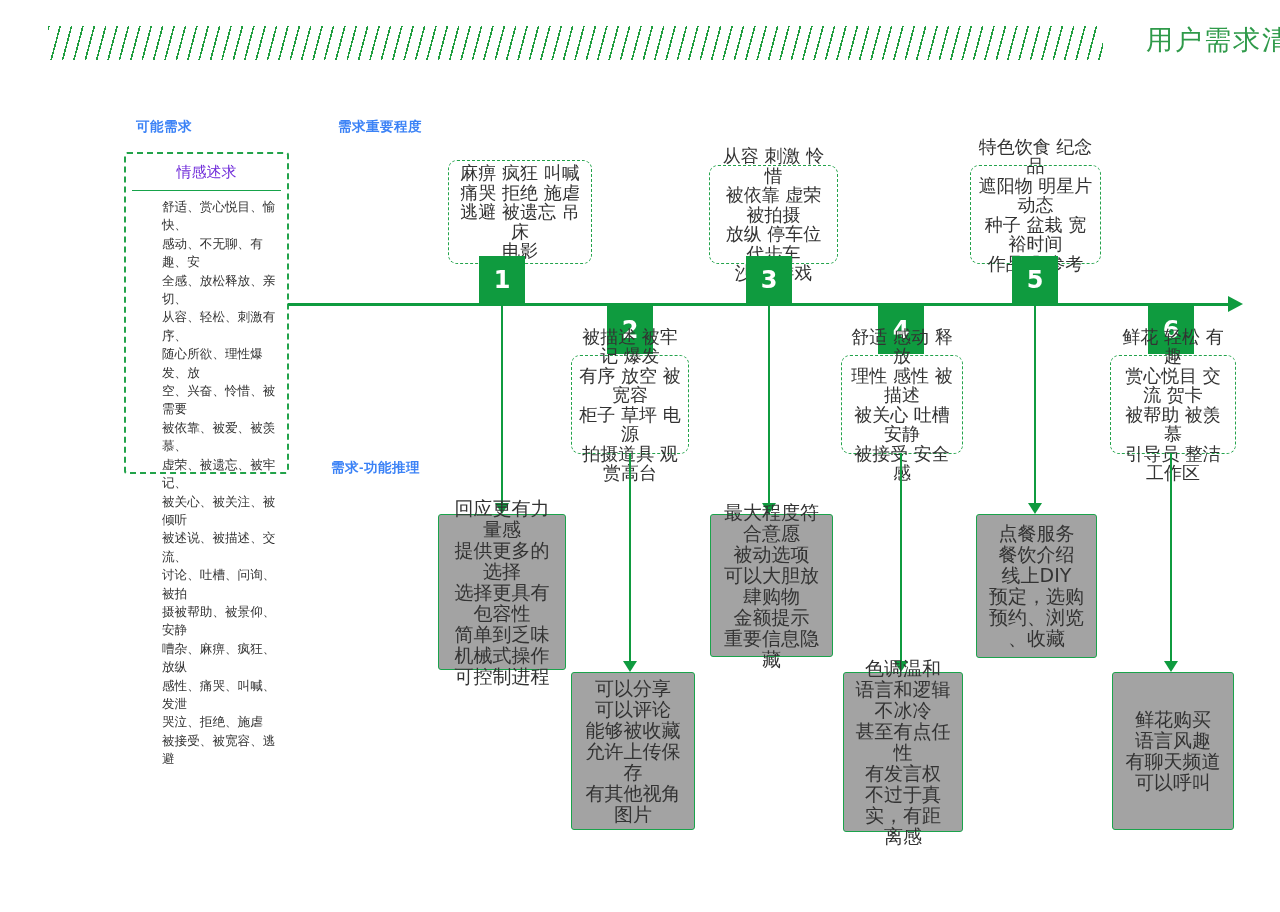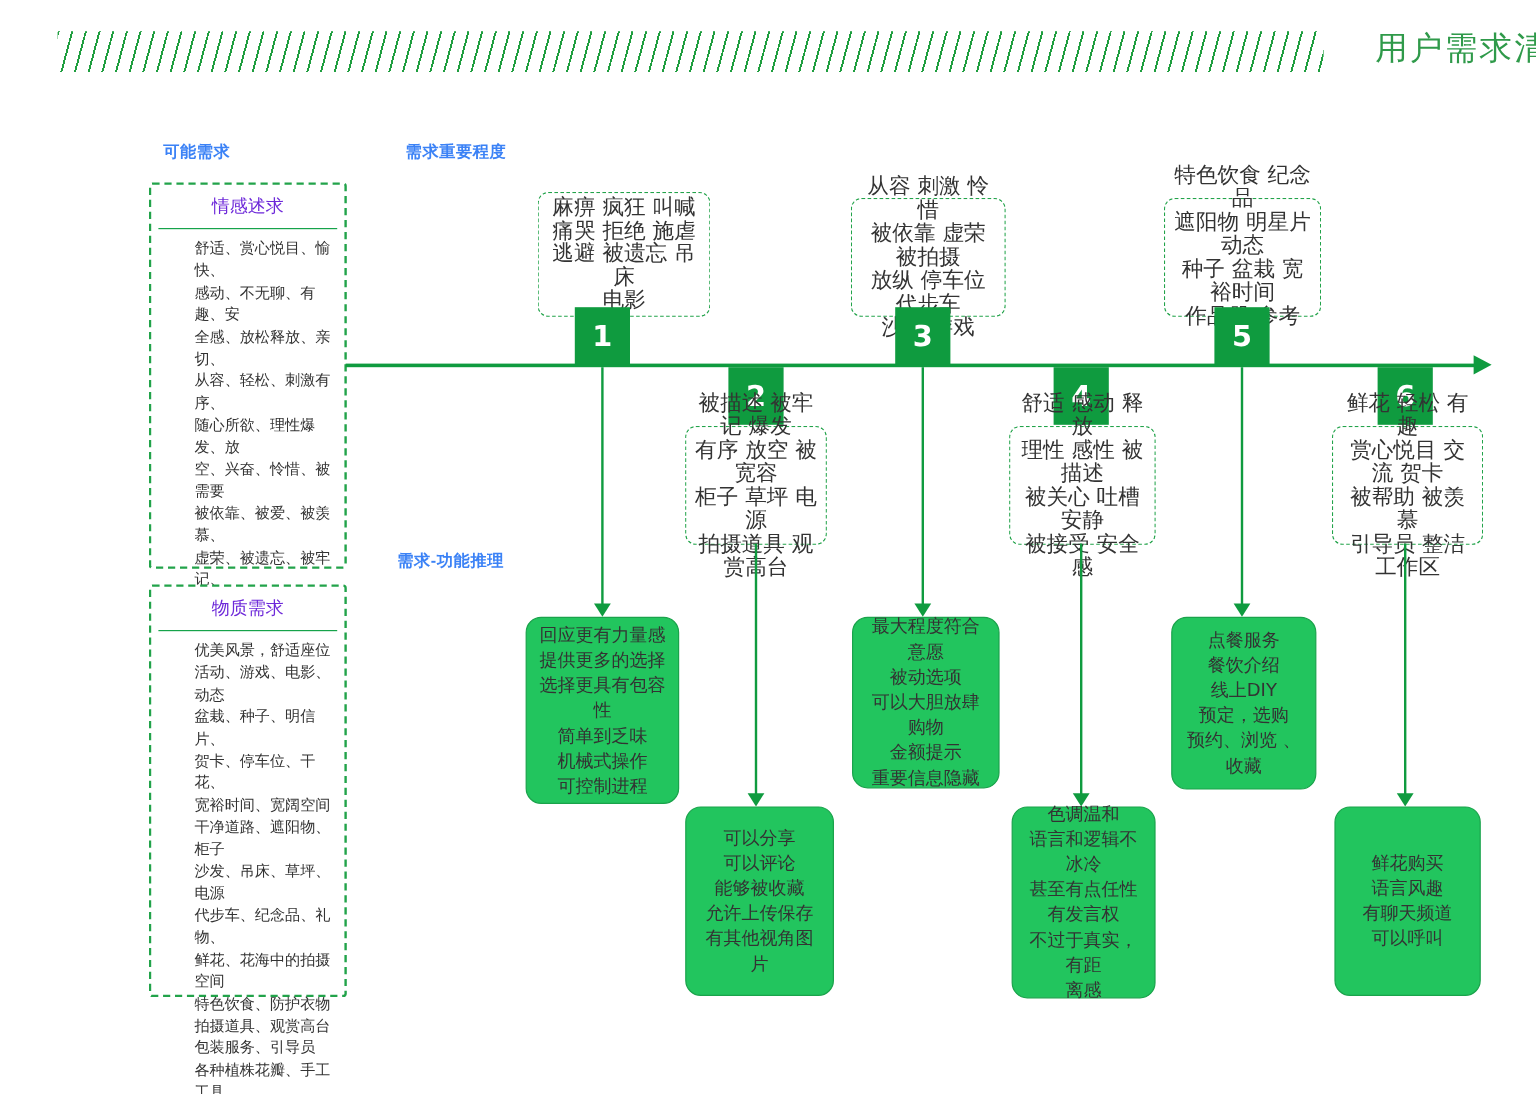--- a/index.html
+++ b/index.html
@@ -106,25 +106,25 @@
     position: absolute; width: 0; height: 0;
     border-left: 7px solid transparent;
     border-right: 7px solid transparent;
     border-top: 11px solid #0f9b3f;
   }
 
   
   .card {
     position: absolute;
     border: 1.6px solid #1aa34b;
-    border-radius: 13px;
-    background: #22c55e;
+    border-radius: 3px;
+    background: #a3a3a3;
     display: flex; align-items: center; justify-content: center;
     text-align: center;
-    font-size: 15px; line-height: 21px; color: #333;
+    font-size: 19px; line-height: 21px; color: #333;
     font-family: "DejaVu Sans", sans-serif;
     white-space: pre-line;
     padding: 6px 9px;
   }
 </style>
 </head>
 <body>
 
 <div id="root">
 
@@ -148,39 +148,20 @@
 被关心、被关注、被倾听
 被述说、被描述、交流、
 讨论、吐槽、问询、被拍
 摄被帮助、被景仰、安静
 嘈杂、麻痹、疯狂、放纵
 感性、痛哭、叫喊、发泄
 哭泣、拒绝、施虐
 被接受、被宽容、逃避</div>
   </div>
 
-  <div class="panel" id="panel-material">
-    <div class="panel-title">物质需求</div>
-    <div class="panel-body">优美风景，舒适座位
-活动、游戏、电影、动态
-盆栽、种子、明信片、
-贺卡、停车位、干花、
-宽裕时间、宽阔空间
-干净道路、遮阳物、柜子
-沙发、吊床、草坪、电源
-代步车、纪念品、礼物、
-鲜花、花海中的拍摄空间
-特色饮食、防护衣物
-拍摄道具、观赏高台
-包装服务、引导员
-各种植株花瓣、手工工具
-洗手池、作品册、参考
-整洁的工作区
-方便的取材区</div>
-  </div>
 
   <div class="axis-line"></div>
   <div class="axis-arrow"></div>
 
   <div class="bubble" style="left:400px; top:160px; width:144px; height:104px;">麻痹 疯狂 叫喊
 痛哭 拒绝 施虐
 逃避 被遗忘 吊床
 电影</div>
   <div class="marker" style="left:431px; top:256px;">1</div>
   <div class="stem" style="left:453px; top:306px; height:200px;"></div>

